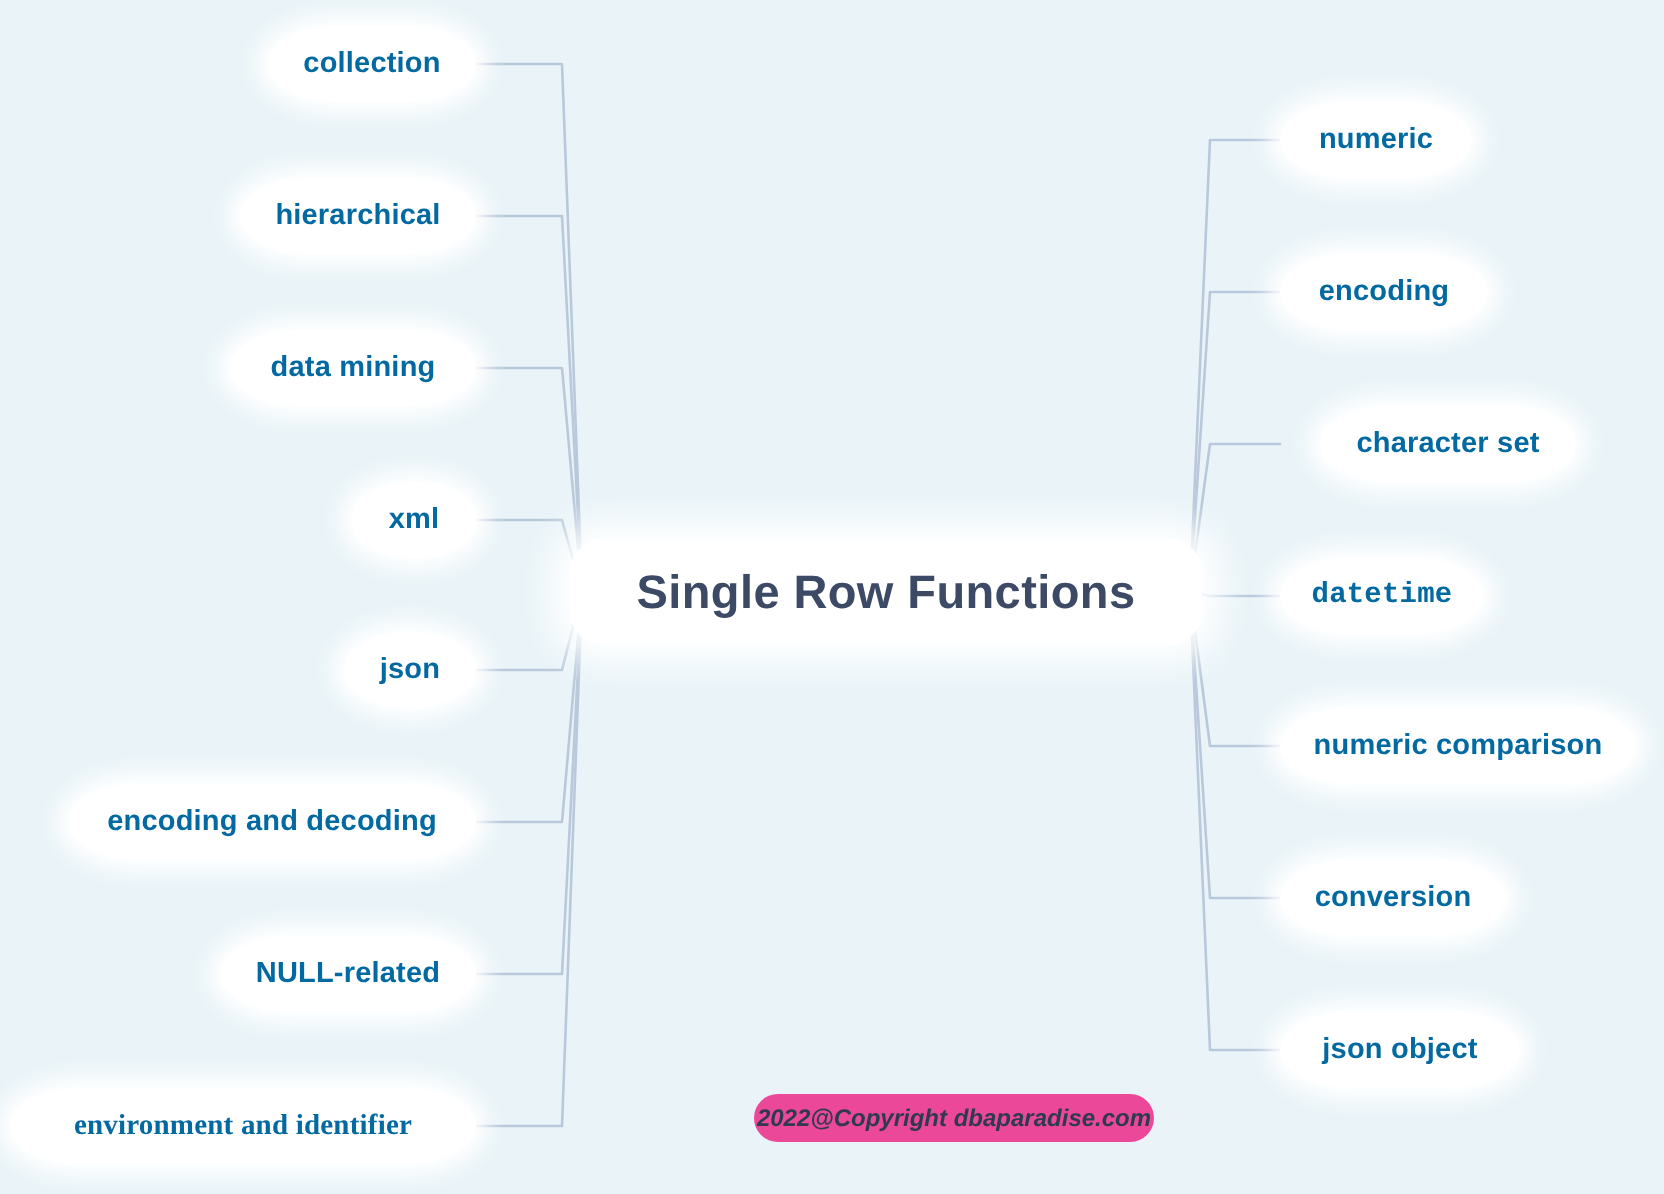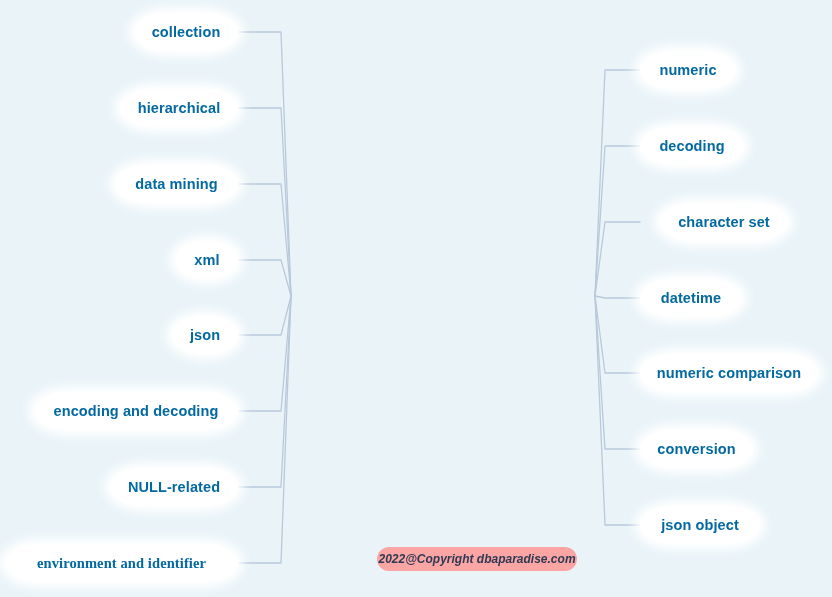--- a/index.html
+++ b/index.html
@@ -57,21 +57,21 @@
     border-radius: 16px;
     box-shadow: 0 0 16px 10px rgba(255,255,255,0.92);
     white-space: nowrap;
     box-sizing: border-box;
   }
   #copyright-badge {
     position: absolute;
     display: flex;
     align-items: center;
     justify-content: center;
-    background: #fca5a5;
+    background: #ec4899;
     color: #2f3a52;
     font-weight: bold;
     font-style: italic;
     font-size: 12px;
     border-radius: 14px;
     white-space: nowrap;
     box-sizing: border-box;
   }
 </style>
 </head>
@@ -90,20 +90,21 @@
       <path d="M 238 563 L 281 563 L 291 296" fill="none" stroke="#b9c9db" stroke-width="1.3" stroke-linejoin="round" stroke-linecap="round"></path>
       <path d="M 640 70 L 605 70 L 595 296" fill="none" stroke="#b9c9db" stroke-width="1.3" stroke-linejoin="round" stroke-linecap="round"></path>
       <path d="M 640 146 L 605 146 L 595 296" fill="none" stroke="#b9c9db" stroke-width="1.3" stroke-linejoin="round" stroke-linecap="round"></path>
       <path d="M 640 222 L 605 222 L 595 296" fill="none" stroke="#b9c9db" stroke-width="1.3" stroke-linejoin="round" stroke-linecap="round"></path>
       <path d="M 640 298 L 605 298 L 595 296" fill="none" stroke="#b9c9db" stroke-width="1.3" stroke-linejoin="round" stroke-linecap="round"></path>
       <path d="M 640 373 L 605 373 L 595 296" fill="none" stroke="#b9c9db" stroke-width="1.3" stroke-linejoin="round" stroke-linecap="round"></path>
       <path d="M 640 449 L 605 449 L 595 296" fill="none" stroke="#b9c9db" stroke-width="1.3" stroke-linejoin="round" stroke-linecap="round"></path>
       <path d="M 640 525 L 605 525 L 595 296" fill="none" stroke="#b9c9db" stroke-width="1.3" stroke-linejoin="round" stroke-linecap="round"></path>
     </svg>
 
+  <div id="center-node" style="left: 285px; top: 270px; width: 316px; height: 52px;">Single Row Functions</div>
 
   <div id="left-nodes">
       <div class="node left" style="left: 134px; top: 13px; width: 104px; height: 38px;">
         <span>collection</span>
       </div>
       <div class="node left" style="left: 120px; top: 89px; width: 118px; height: 38px;">
         <span>hierarchical</span>
       </div>
       <div class="node left" style="left: 115px; top: 165px; width: 123px; height: 38px;">
         <span>data mining</span>
@@ -122,26 +123,26 @@
       </div>
       <div class="node left" style="left: 5px; top: 544px; width: 233px; height: 38px; font-family: Liberation Serif, serif;">
         <span>environment and identifier</span>
       </div>
     </div>
   <div id="right-nodes">
       <div class="node right" style="left: 640px; top: 51px; width: 96px; height: 38px;">
         <span>numeric</span>
       </div>
       <div class="node right" style="left: 640px; top: 127px; width: 104px; height: 38px;">
-        <span>decoding</span>
+        <span>encoding</span>
       </div>
       <div class="node right" style="left: 660px; top: 203px; width: 128px; height: 38px; align-items: center;">
         <span>character set</span>
       </div>
-      <div class="node right" style="left: 640px; top: 279px; width: 102px; height: 38px;">
+      <div class="node right" style="left: 640px; top: 279px; width: 102px; height: 38px; font-family: Liberation Mono, monospace;">
         <span>datetime</span>
       </div>
       <div class="node right" style="left: 640px; top: 354px; width: 178px; height: 38px;">
         <span>numeric comparison</span>
       </div>
       <div class="node right" style="left: 640px; top: 430px; width: 113px; height: 38px;">
         <span>conversion</span>
       </div>
       <div class="node right" style="left: 640px; top: 506px; width: 120px; height: 38px;">
         <span>json object</span>

